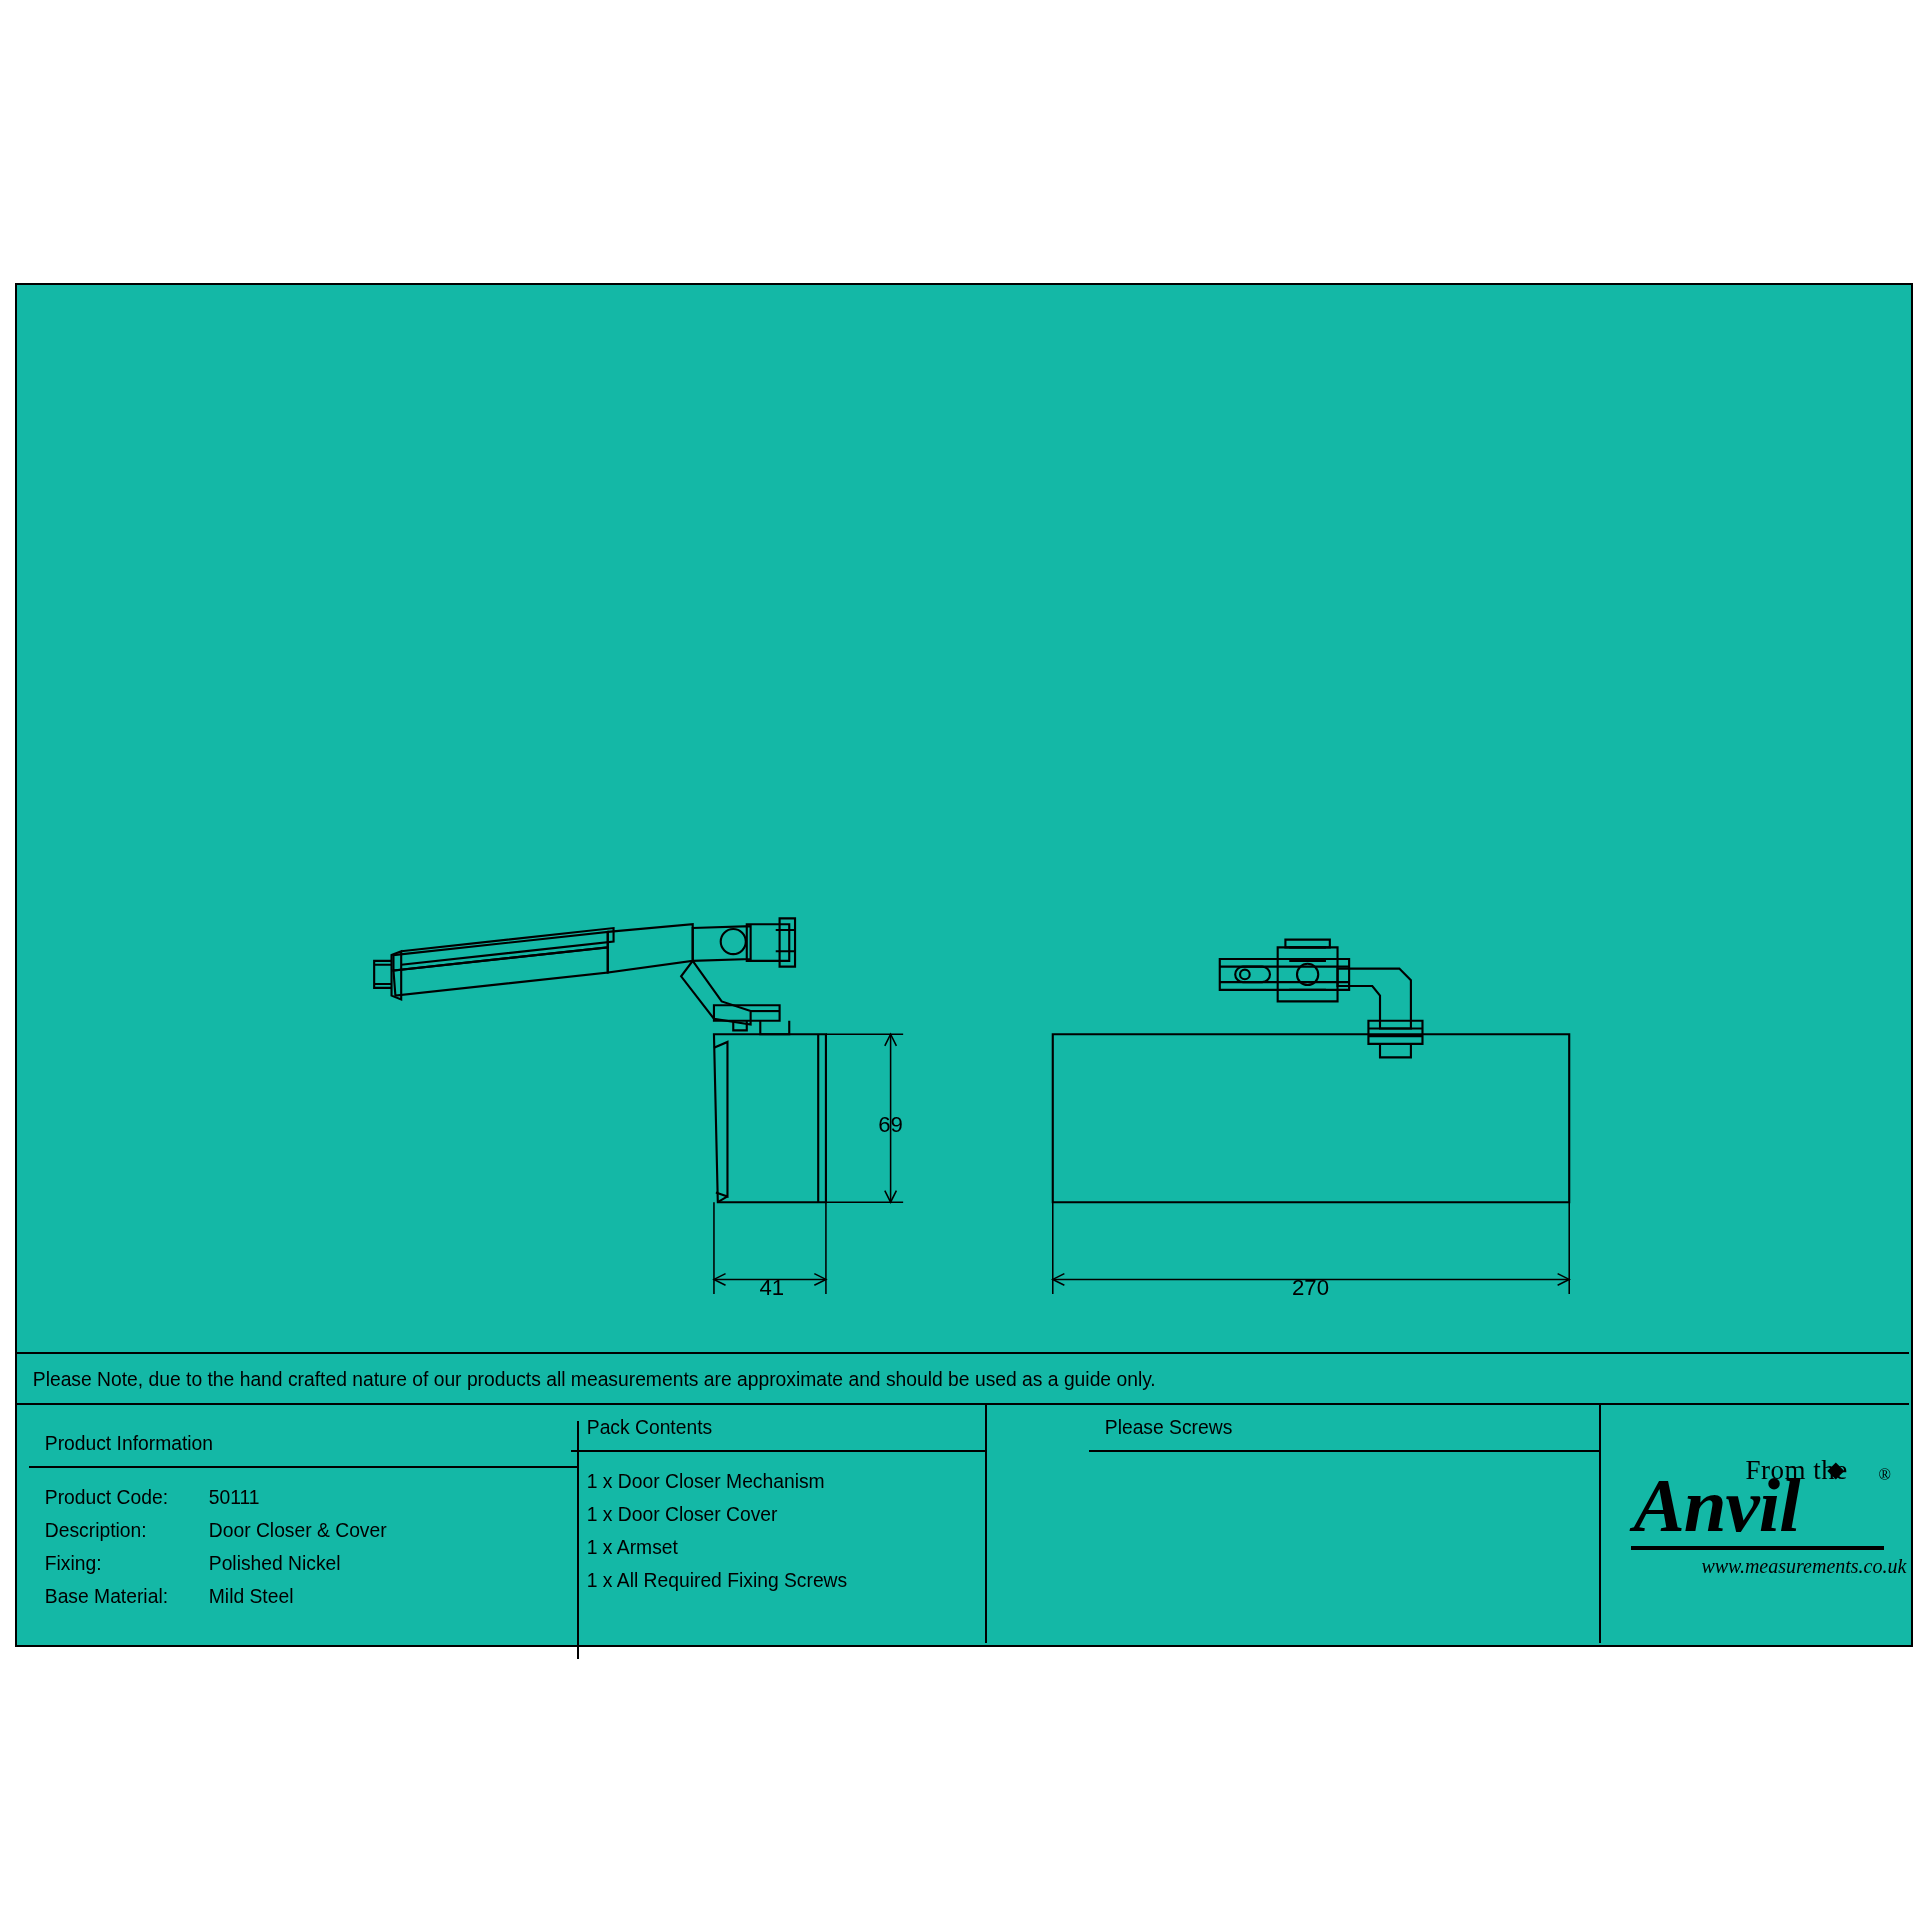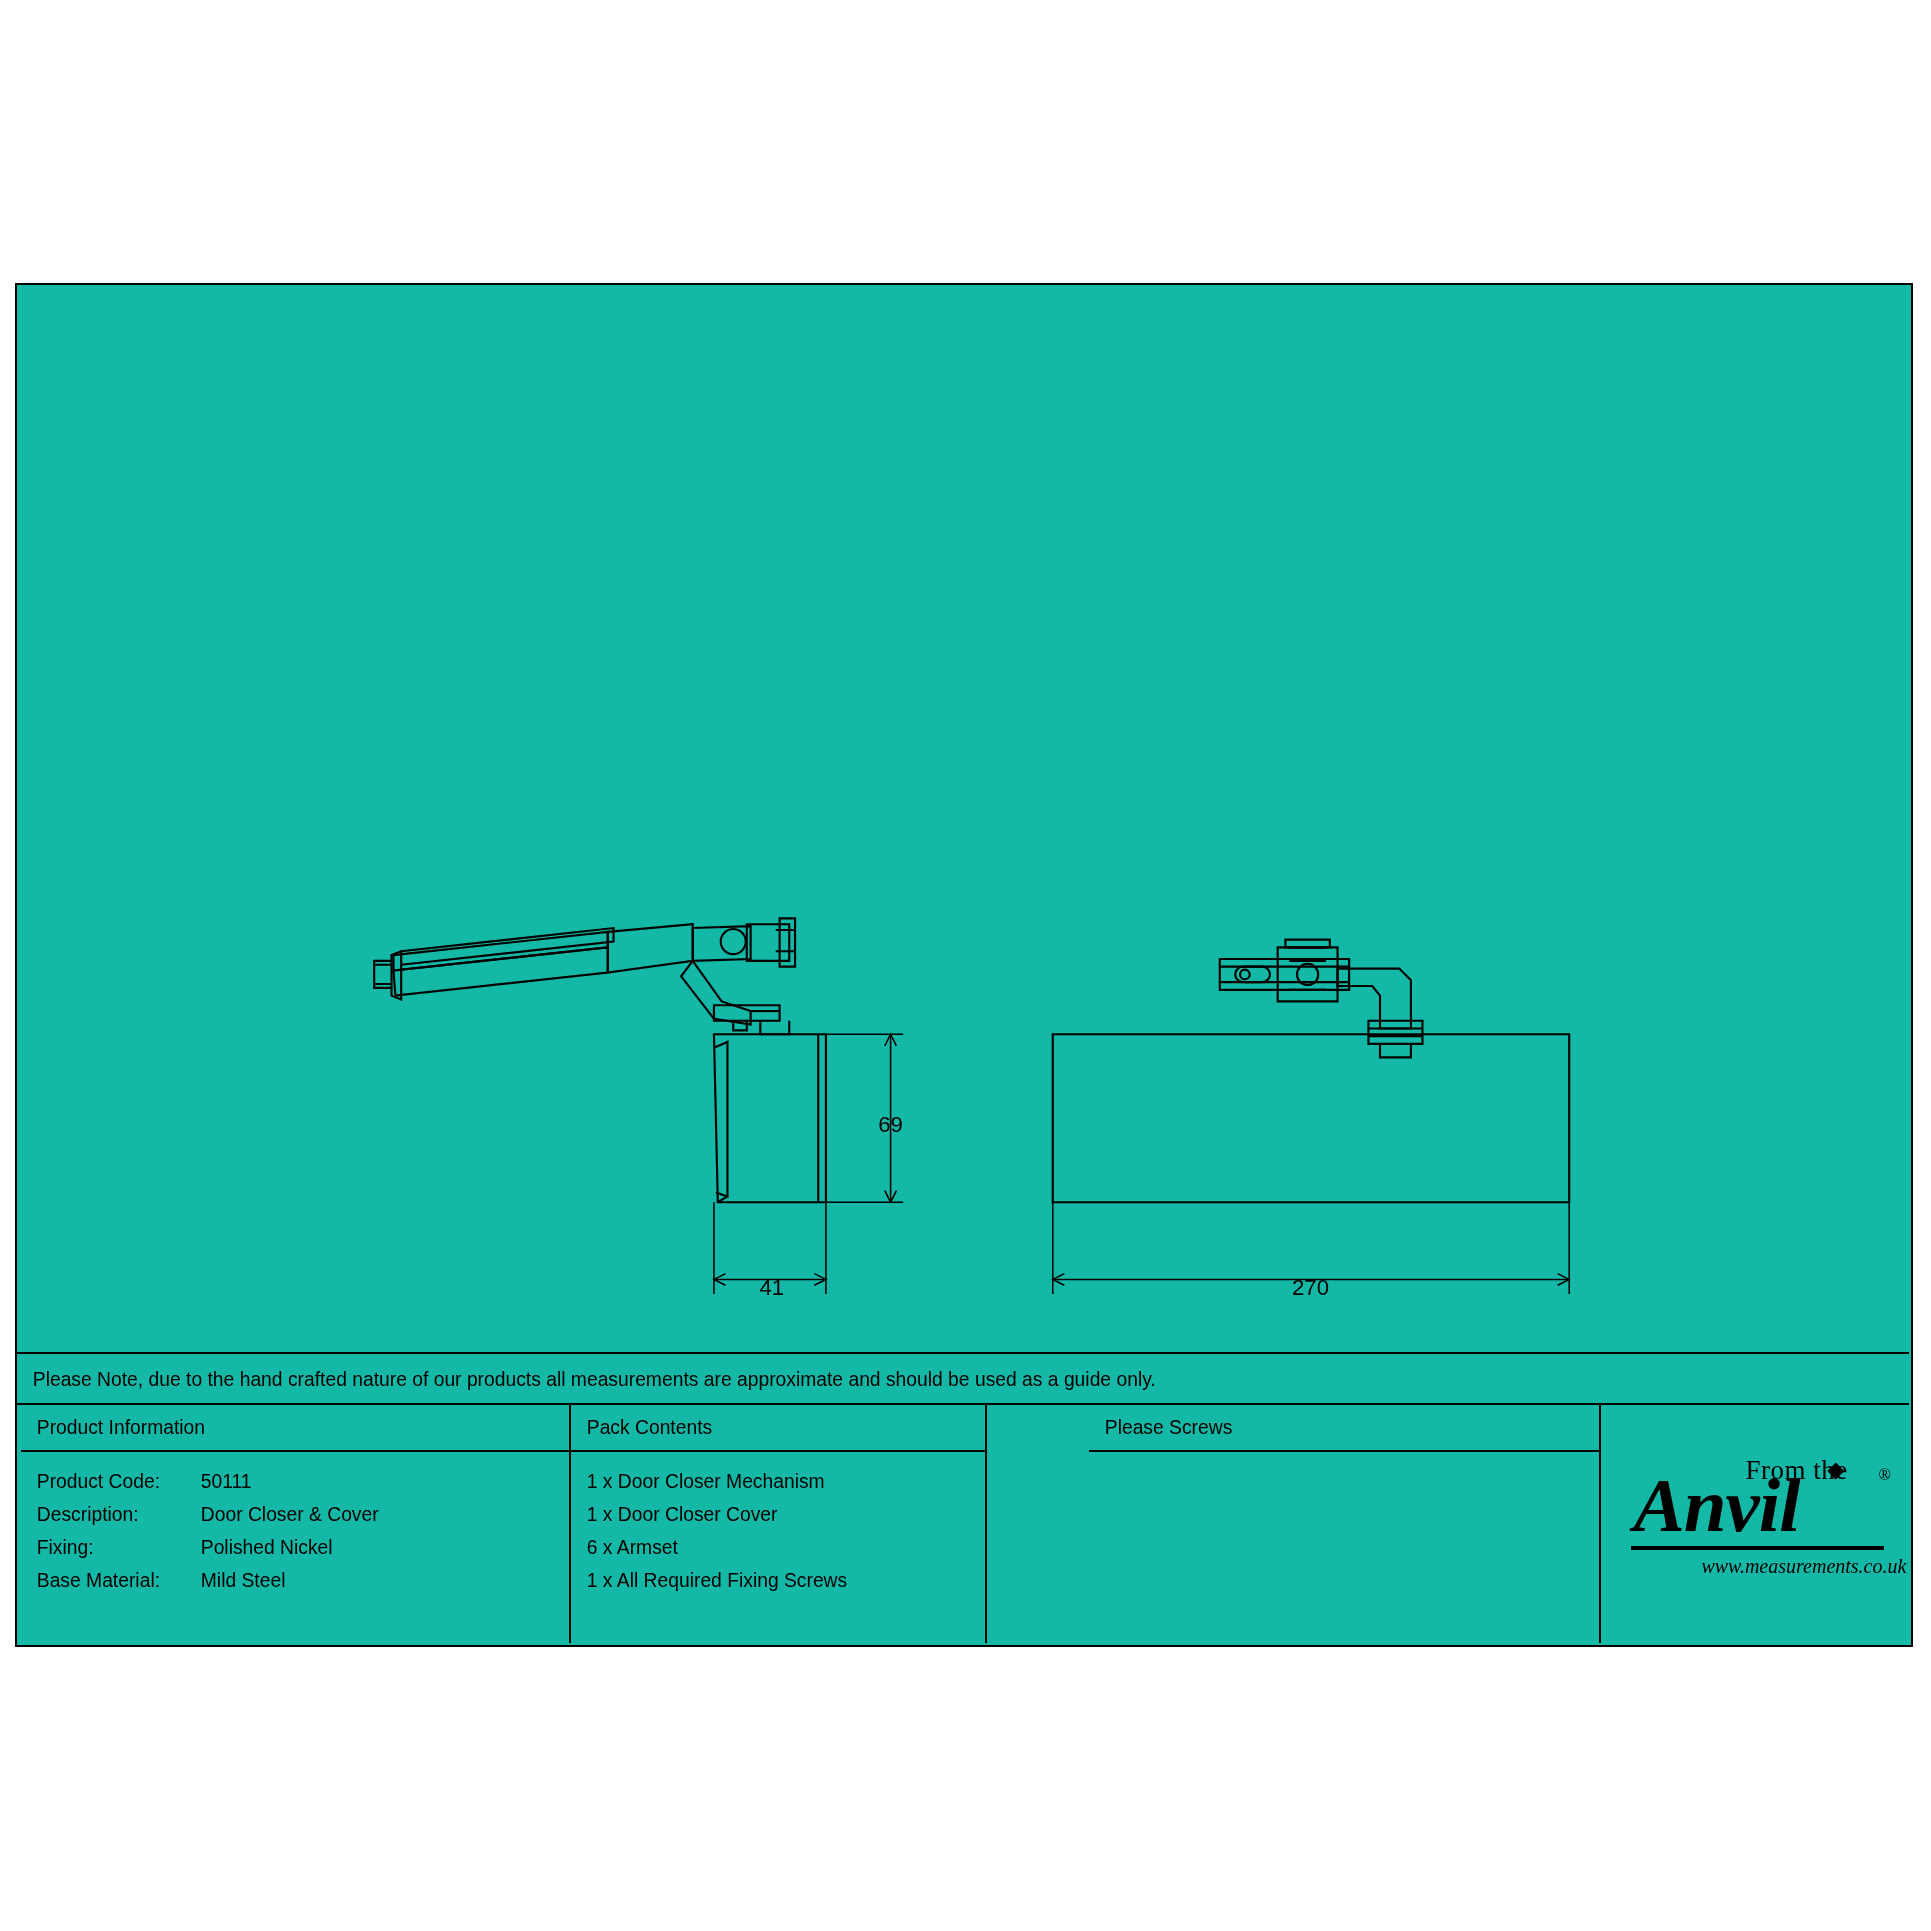--- a/index.html
+++ b/index.html
@@ -65,21 +65,21 @@
     top: 1120px;
     width: 1892px;
     height: 238px;
   }
   .col {
     position: absolute;
     top: 0;
     height: 238px;
     box-sizing: border-box;
   }
-  #col-product { left: 4px;    width: 550px; border-right: 2.9px solid #000; }
+  #col-product { left: 12px;    width: 550px; border-right: 2.9px solid #000; margin-top: 16px; }
   #col-pack    { left: 554px; width: 416px; border-right: 2.9px solid #000; }
   #col-screws  { left: 1072px; width: 512px; border-right: 2.9px solid #000; }
   #col-logo    { left: 1583px; width: 309px; }
 
   .col-header {
     position: absolute;
     left: 15.4px;
     top: 11.6px;
     font-size: 19.3px;
   }
@@ -285,21 +285,21 @@
         </span>
       </div>
     </div>
 
     <div class="col" id="col-pack">
       <div class="col-header">Pack Contents</div>
       <div class="header-rule"></div>
       <div class="col-body">
         <span class="pack-item">1 x Door Closer Mechanism</span>
         <span class="pack-item">1 x Door Closer Cover</span>
-        <span class="pack-item">6 x Armset</span>
+        <span class="pack-item">1 x Armset</span>
         <span class="pack-item">1 x All Required Fixing Screws</span>
       </div>
     </div>
 
     <div class="col" id="col-screws">
       <div class="col-header">Please Screws</div>
       <div class="header-rule"></div>
       <div class="col-body"></div>
     </div>
 

